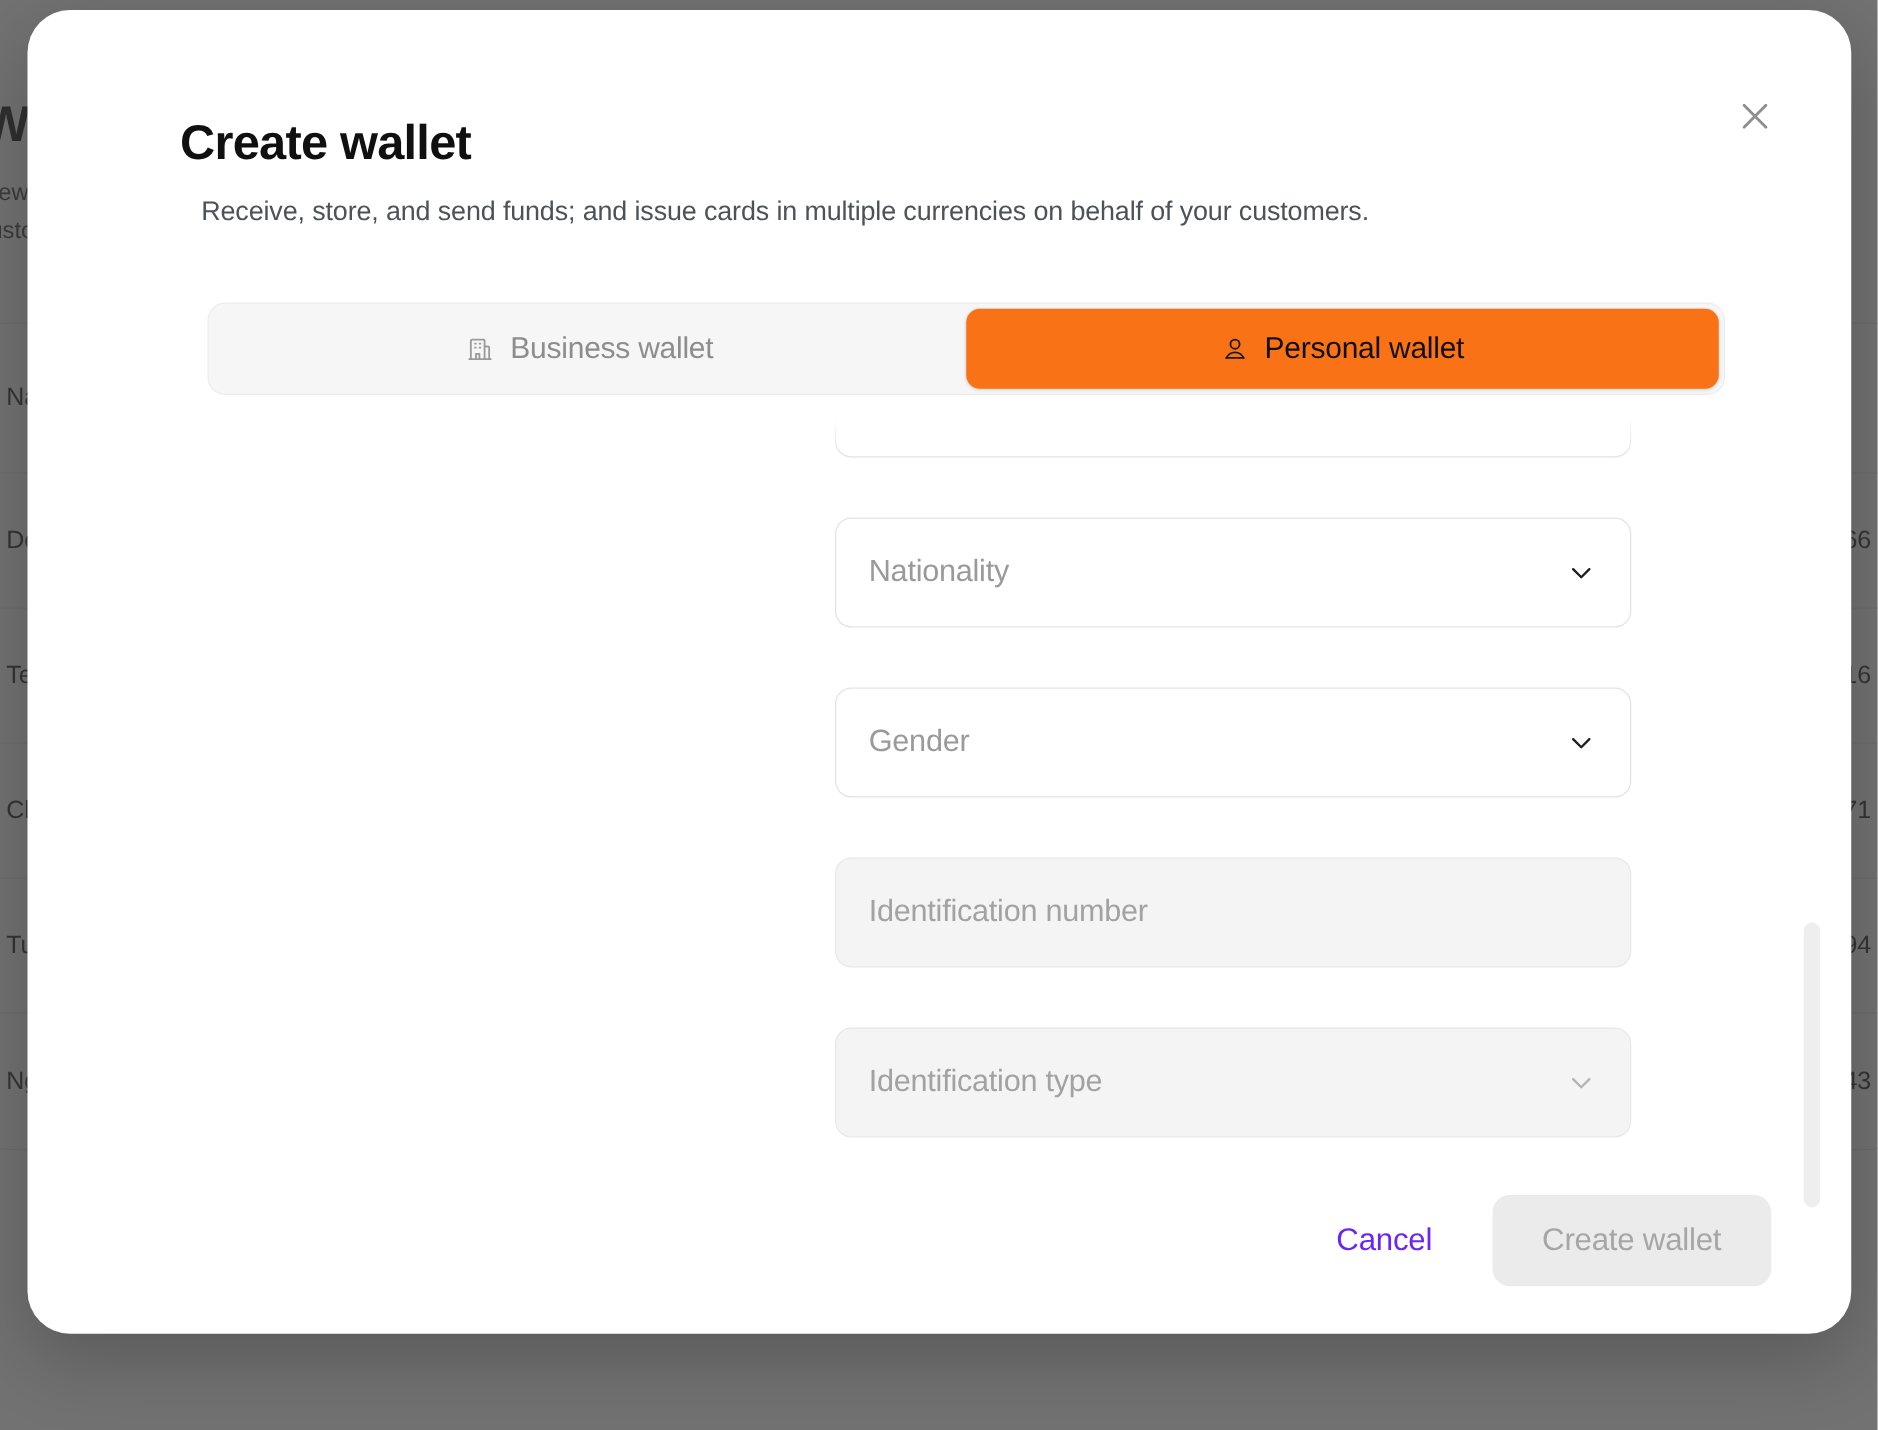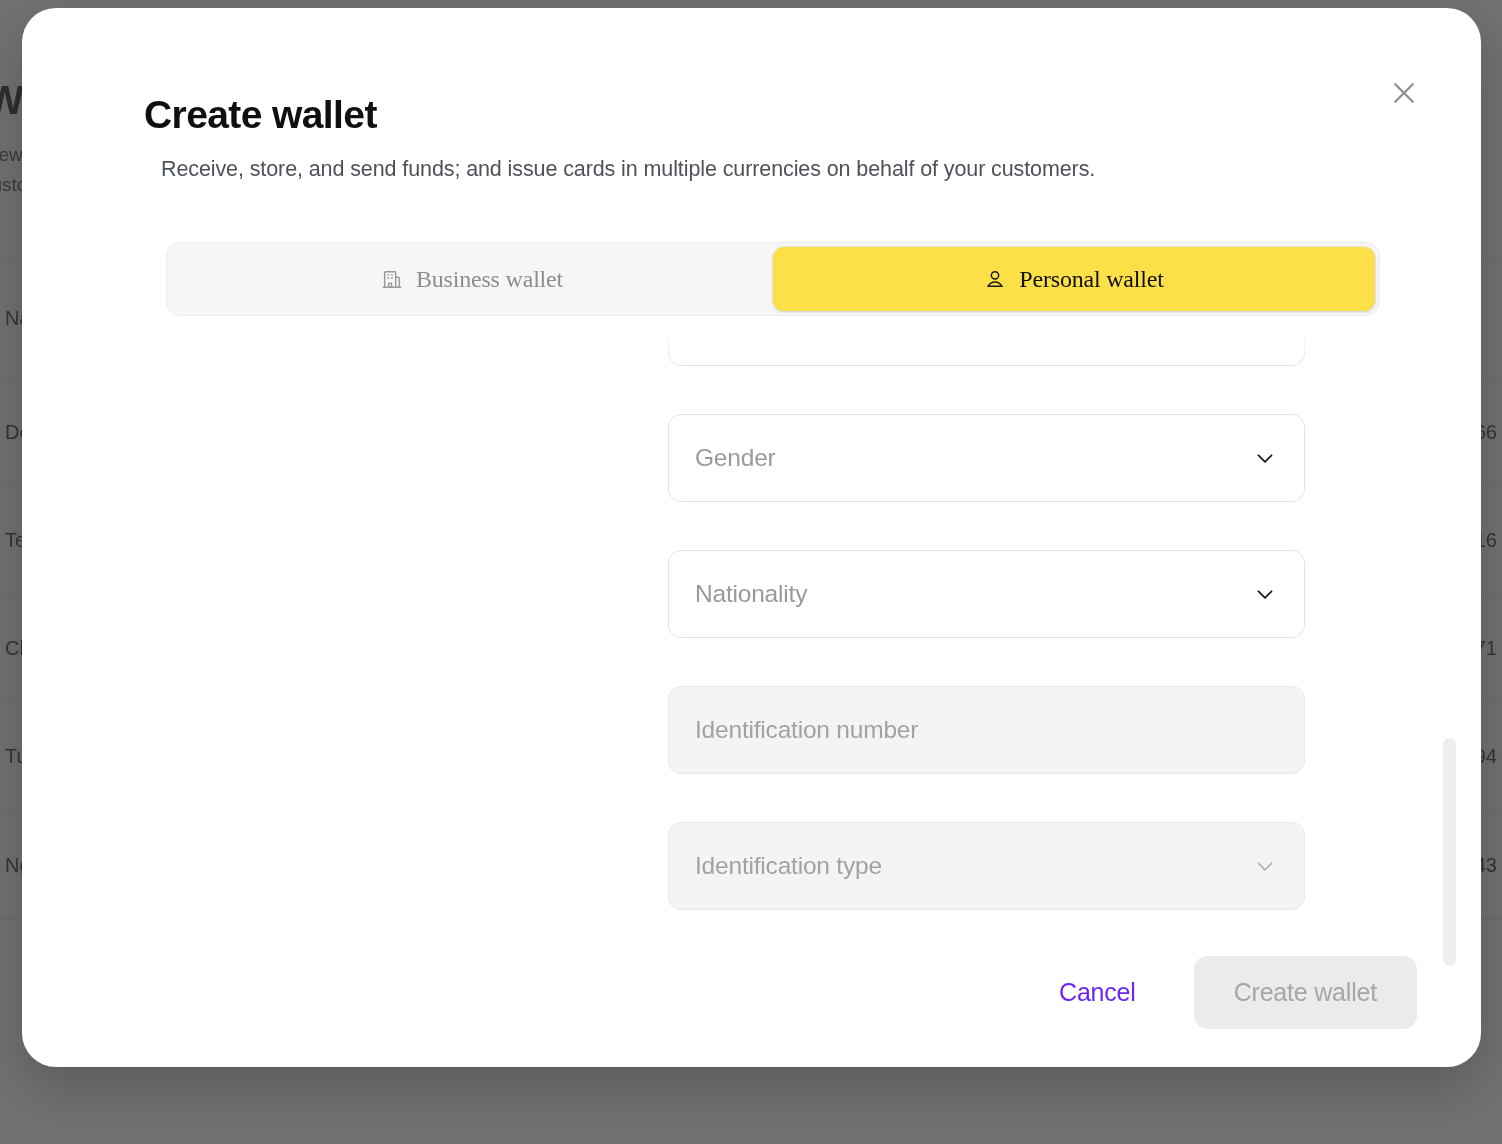--- a/index.html
+++ b/index.html
@@ -143,26 +143,26 @@
     flex: 1 1 50%;
     display: flex;
     align-items: center;
     justify-content: center;
     gap: 13px;
     font-size: 24px;
     border-radius: 11px;
     cursor: pointer;
     border: none;
     background: transparent;
-    font-family: Liberation Serif, serif;
+    font-family: Liberation Sans, sans-serif;
     letter-spacing: -0.2px;
   }
   .tab.inactive { color: #8d8d8d; }
   .tab.active {
-    background: #fde047;
+    background: #f97316;
     color: #101010;
     box-shadow: 0 1px 3px rgba(0,0,0,0.13), 0 0 0 1px rgba(0,0,0,0.035);
   }
   .tab .ticon { display: flex; align-items: center; }
 
   
   .form-scroll {
     position: absolute;
     left: 120px;
     top: 310px;
@@ -239,21 +239,21 @@
     cursor: pointer;
   }
 
   
   .modal-footer {
     position: absolute;
     right: 64px;
     bottom: 38px;
     display: flex;
     align-items: center;
-    gap: 36px;
+    gap: 26px;
   }
   .btn-cancel {
     font-size: 25px;
     color: #6b26f5;
     background: transparent;
     border: none;
     cursor: pointer;
     font-family: inherit;
     padding: 16px 22px;
     letter-spacing: -0.2px;
@@ -355,30 +355,30 @@
         <span class="adorn">
           <svg width="24" height="24" viewBox="0 0 24 24" fill="none" stroke="#262626" stroke-width="1.5" stroke-linecap="round" stroke-linejoin="round">
             <rect x="4" y="6" width="16" height="15" rx="2.5"></rect>
             <path d="M4 10.5h16"></path>
             <path d="M8.5 3.5v3M15.5 3.5v3"></path>
           </svg>
         </span>
       </div>
 
       <div class="field">
-        <span class="ph">Gender</span>
+        <span class="ph">Nationality</span>
         <span class="adorn">
           <svg width="26" height="26" viewBox="0 0 24 24" fill="none" stroke="#1e1e1e" stroke-width="1.7" stroke-linecap="round" stroke-linejoin="round">
             <path d="M6 9.5l6 6 6-6"></path>
           </svg>
         </span>
       </div>
 
       <div class="field">
-        <span class="ph">Nationality</span>
+        <span class="ph">Gender</span>
         <span class="adorn">
           <svg width="26" height="26" viewBox="0 0 24 24" fill="none" stroke="#1e1e1e" stroke-width="1.7" stroke-linecap="round" stroke-linejoin="round">
             <path d="M6 9.5l6 6 6-6"></path>
           </svg>
         </span>
       </div>
 
       <div class="field disabled">
         <span class="ph">Identification number</span>
       </div>

